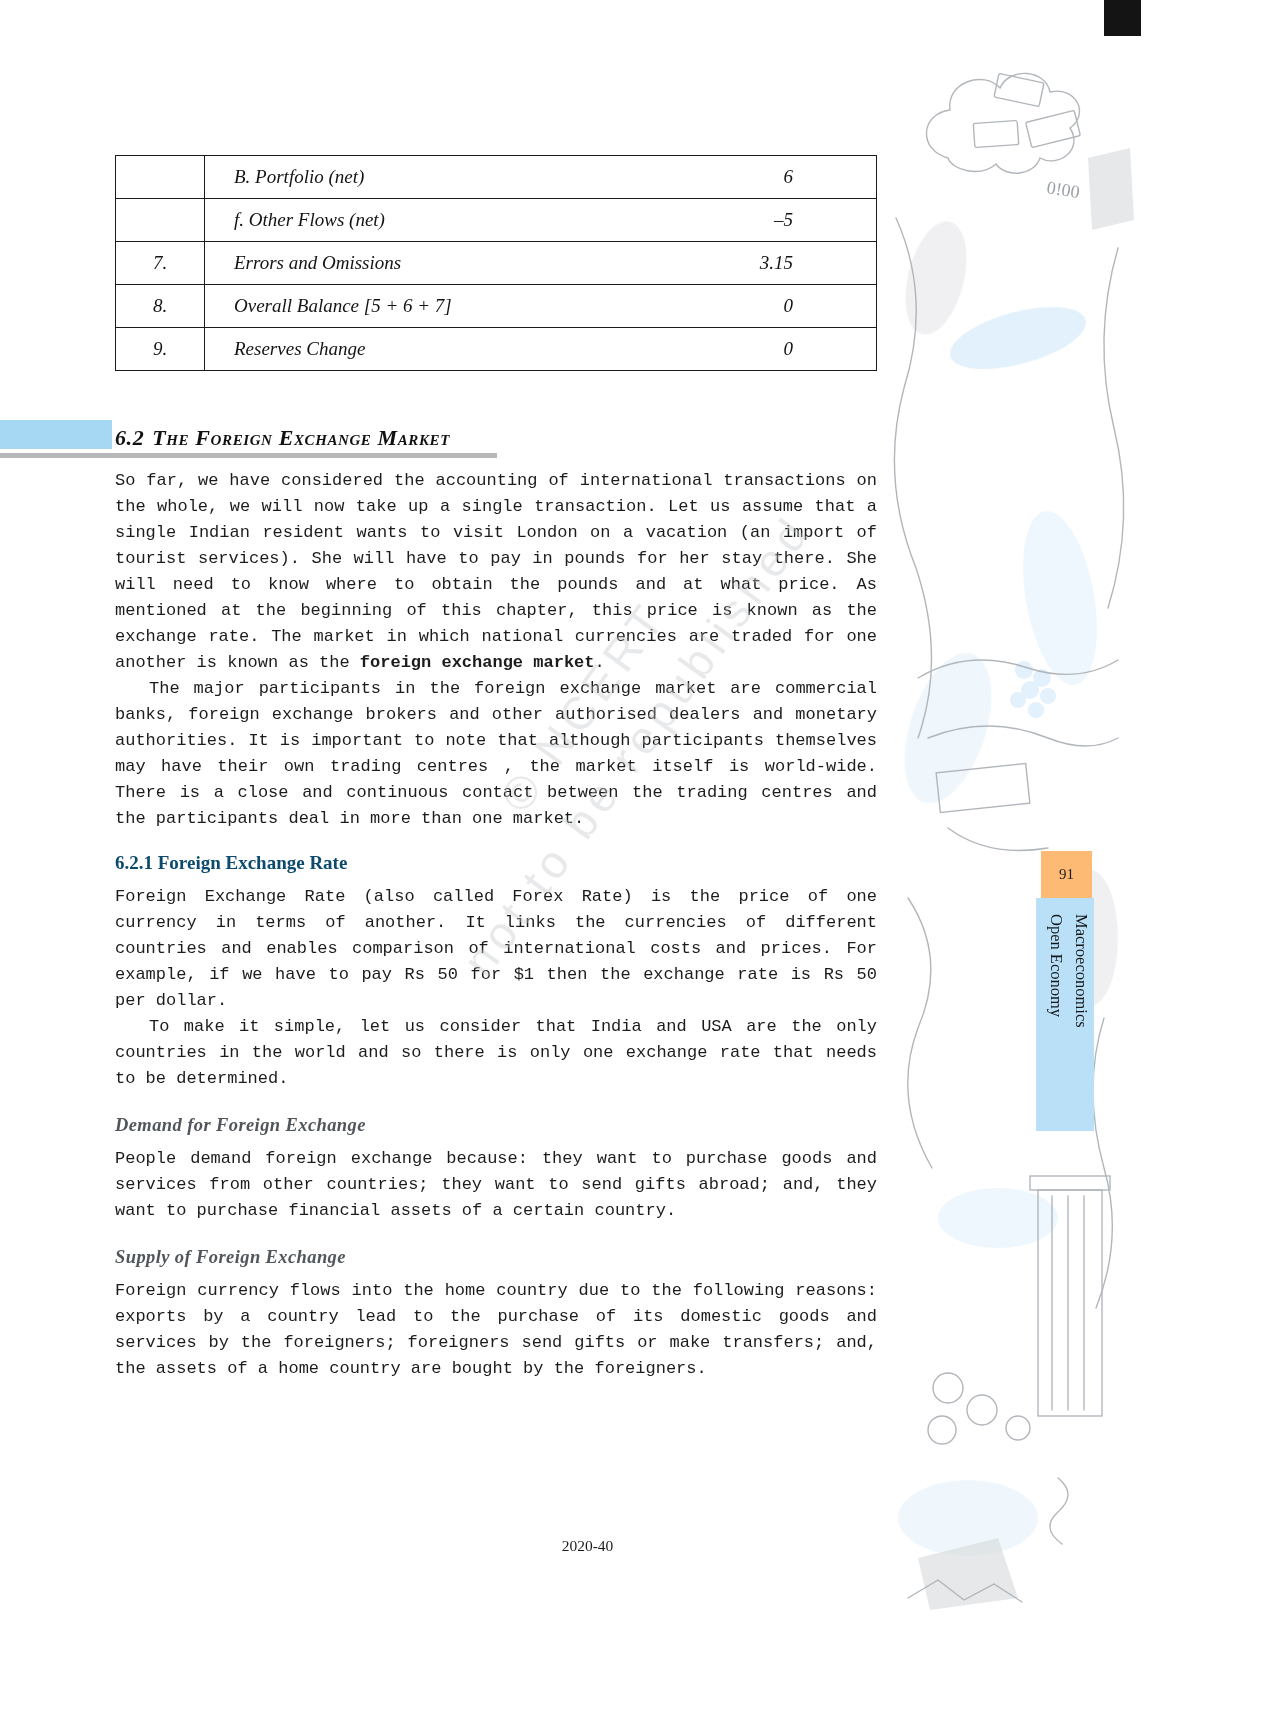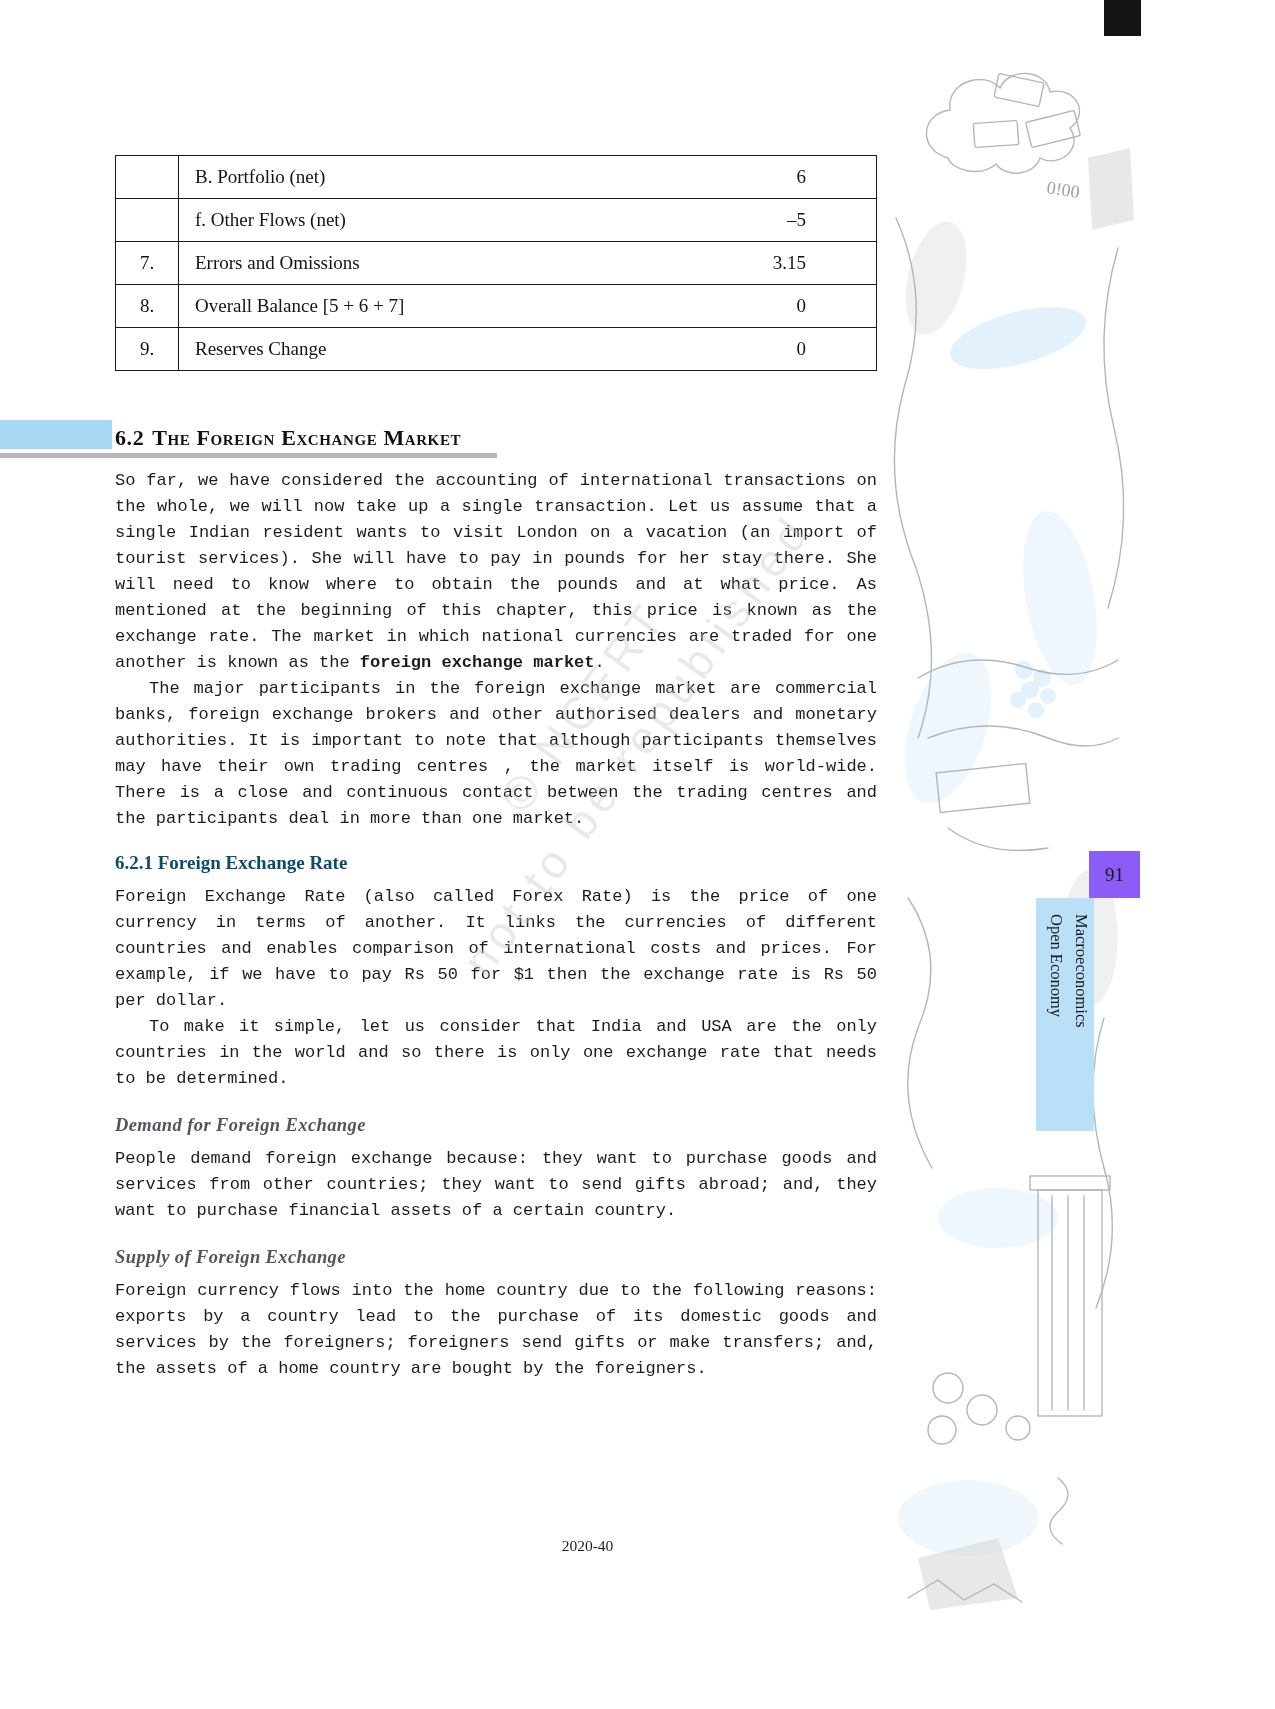--- a/index.html
+++ b/index.html
@@ -7,40 +7,40 @@
     position:relative; width:1275px; height:1709px; background:#ffffff;
     font-family:"Liberation Serif","DejaVu Serif",serif; color:#1c1c1c; overflow:hidden;
   }
 
   
   .artwork { position:absolute; left:878px; top:38px; width:262px; height:1600px; z-index:0; }
   .corner-mark { position:absolute; left:1104px; top:0; width:37px; height:36px; background:#141414; z-index:6; }
 
   
   .pageno {
-    position:absolute; left:1089px; top:851px; width:51px; height:47px; background:#8b5cf6;
-    display:flex; align-items:center; justify-content:center; font-size:19px; z-index:4;
+    position:absolute; left:1041px; top:851px; width:51px; height:47px; background:#fdba74;
+    display:flex; align-items:center; justify-content:center; font-size:15px; z-index:4;
   }
   .vlabel {
     position:absolute; left:1036px; top:898px; width:58px; height:233px; background:#b9e0f7;
     writing-mode:vertical-lr; padding:16px 0 0 7px; box-sizing:border-box;
     font-size:16.5px; line-height:1.55; z-index:4; color:#14181c;
   }
 
   
   .content { position:absolute; left:115px; top:155px; width:762px; z-index:2; font-size:17px; line-height:26px; }
 
   table.bop { border-collapse:collapse; width:100%; font-size:19px; color:#141414; }
-  table.bop td { border:1.6px solid #1b1b1b; padding:8px 0; }
+  table.bop td { border:1.6px solid #1b1b1b; padding:8px 13px;font-style:italic; }
   table.bop td.num { width:62px; text-align:center; }
   .cellflex { display:flex; justify-content:space-between; align-items:baseline; padding:0 70px 0 16px; }
 
   .sec-heading {
     position:relative; margin:52px 0 16px; height:29px; line-height:29px;
-    font-size:22px; font-weight:bold; font-variant:small-caps; letter-spacing:0.6px; color:#111;
+    font-size:22px; font-weight:bold; font-variant:small-caps; letter-spacing:0.6px; color:#111;font-style:italic;
   }
   .sec-heading .bar { position:absolute; left:-115px; top:-3px; width:112px; height:29px; background:#a7d8f3; }
   .sec-heading .underline { position:absolute; left:-115px; top:30px; width:497px; height:5px; background:#b6b8ba; }
   .sec-heading .sec-num { margin-right:8px; }
 
   .p { text-align:justify; margin:0;font-family:Liberation Mono, monospace; }
   .indent { text-indent:34px; }
 
   h4.subheading { font-size:19px; margin:18px 0 8px; font-weight:bold; color:#0c4a6e; }
   .italic-heading {

